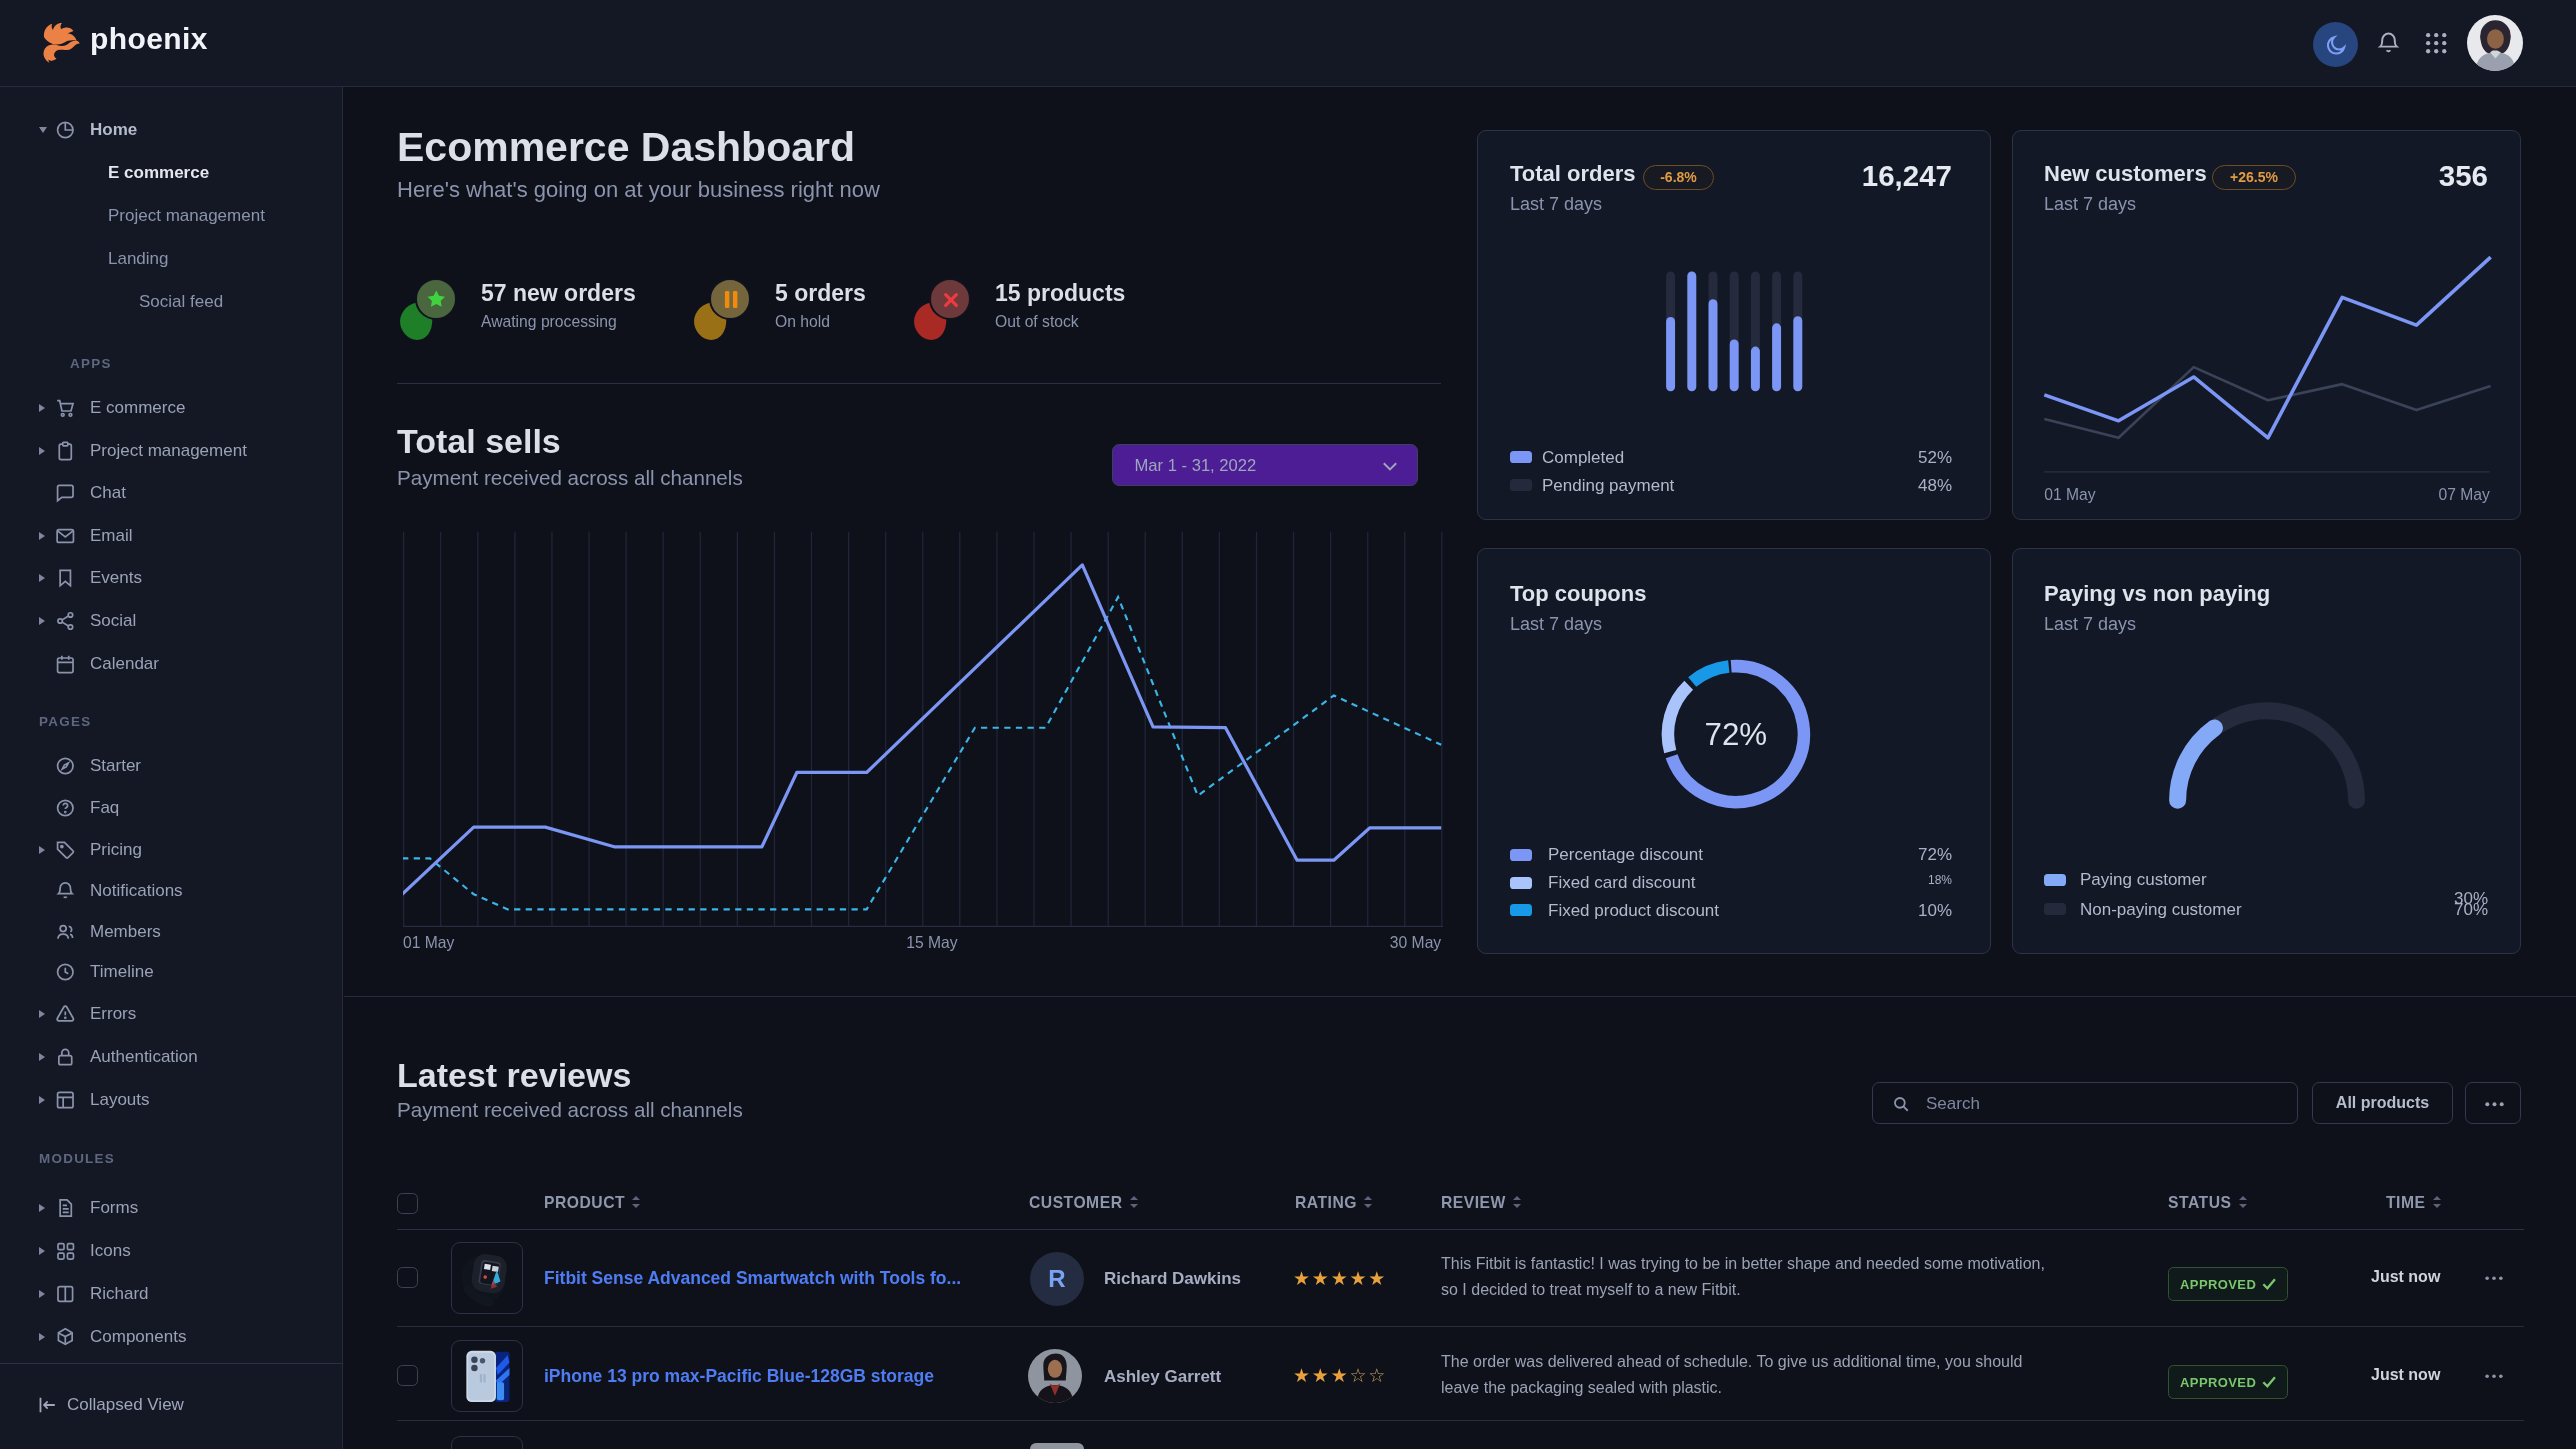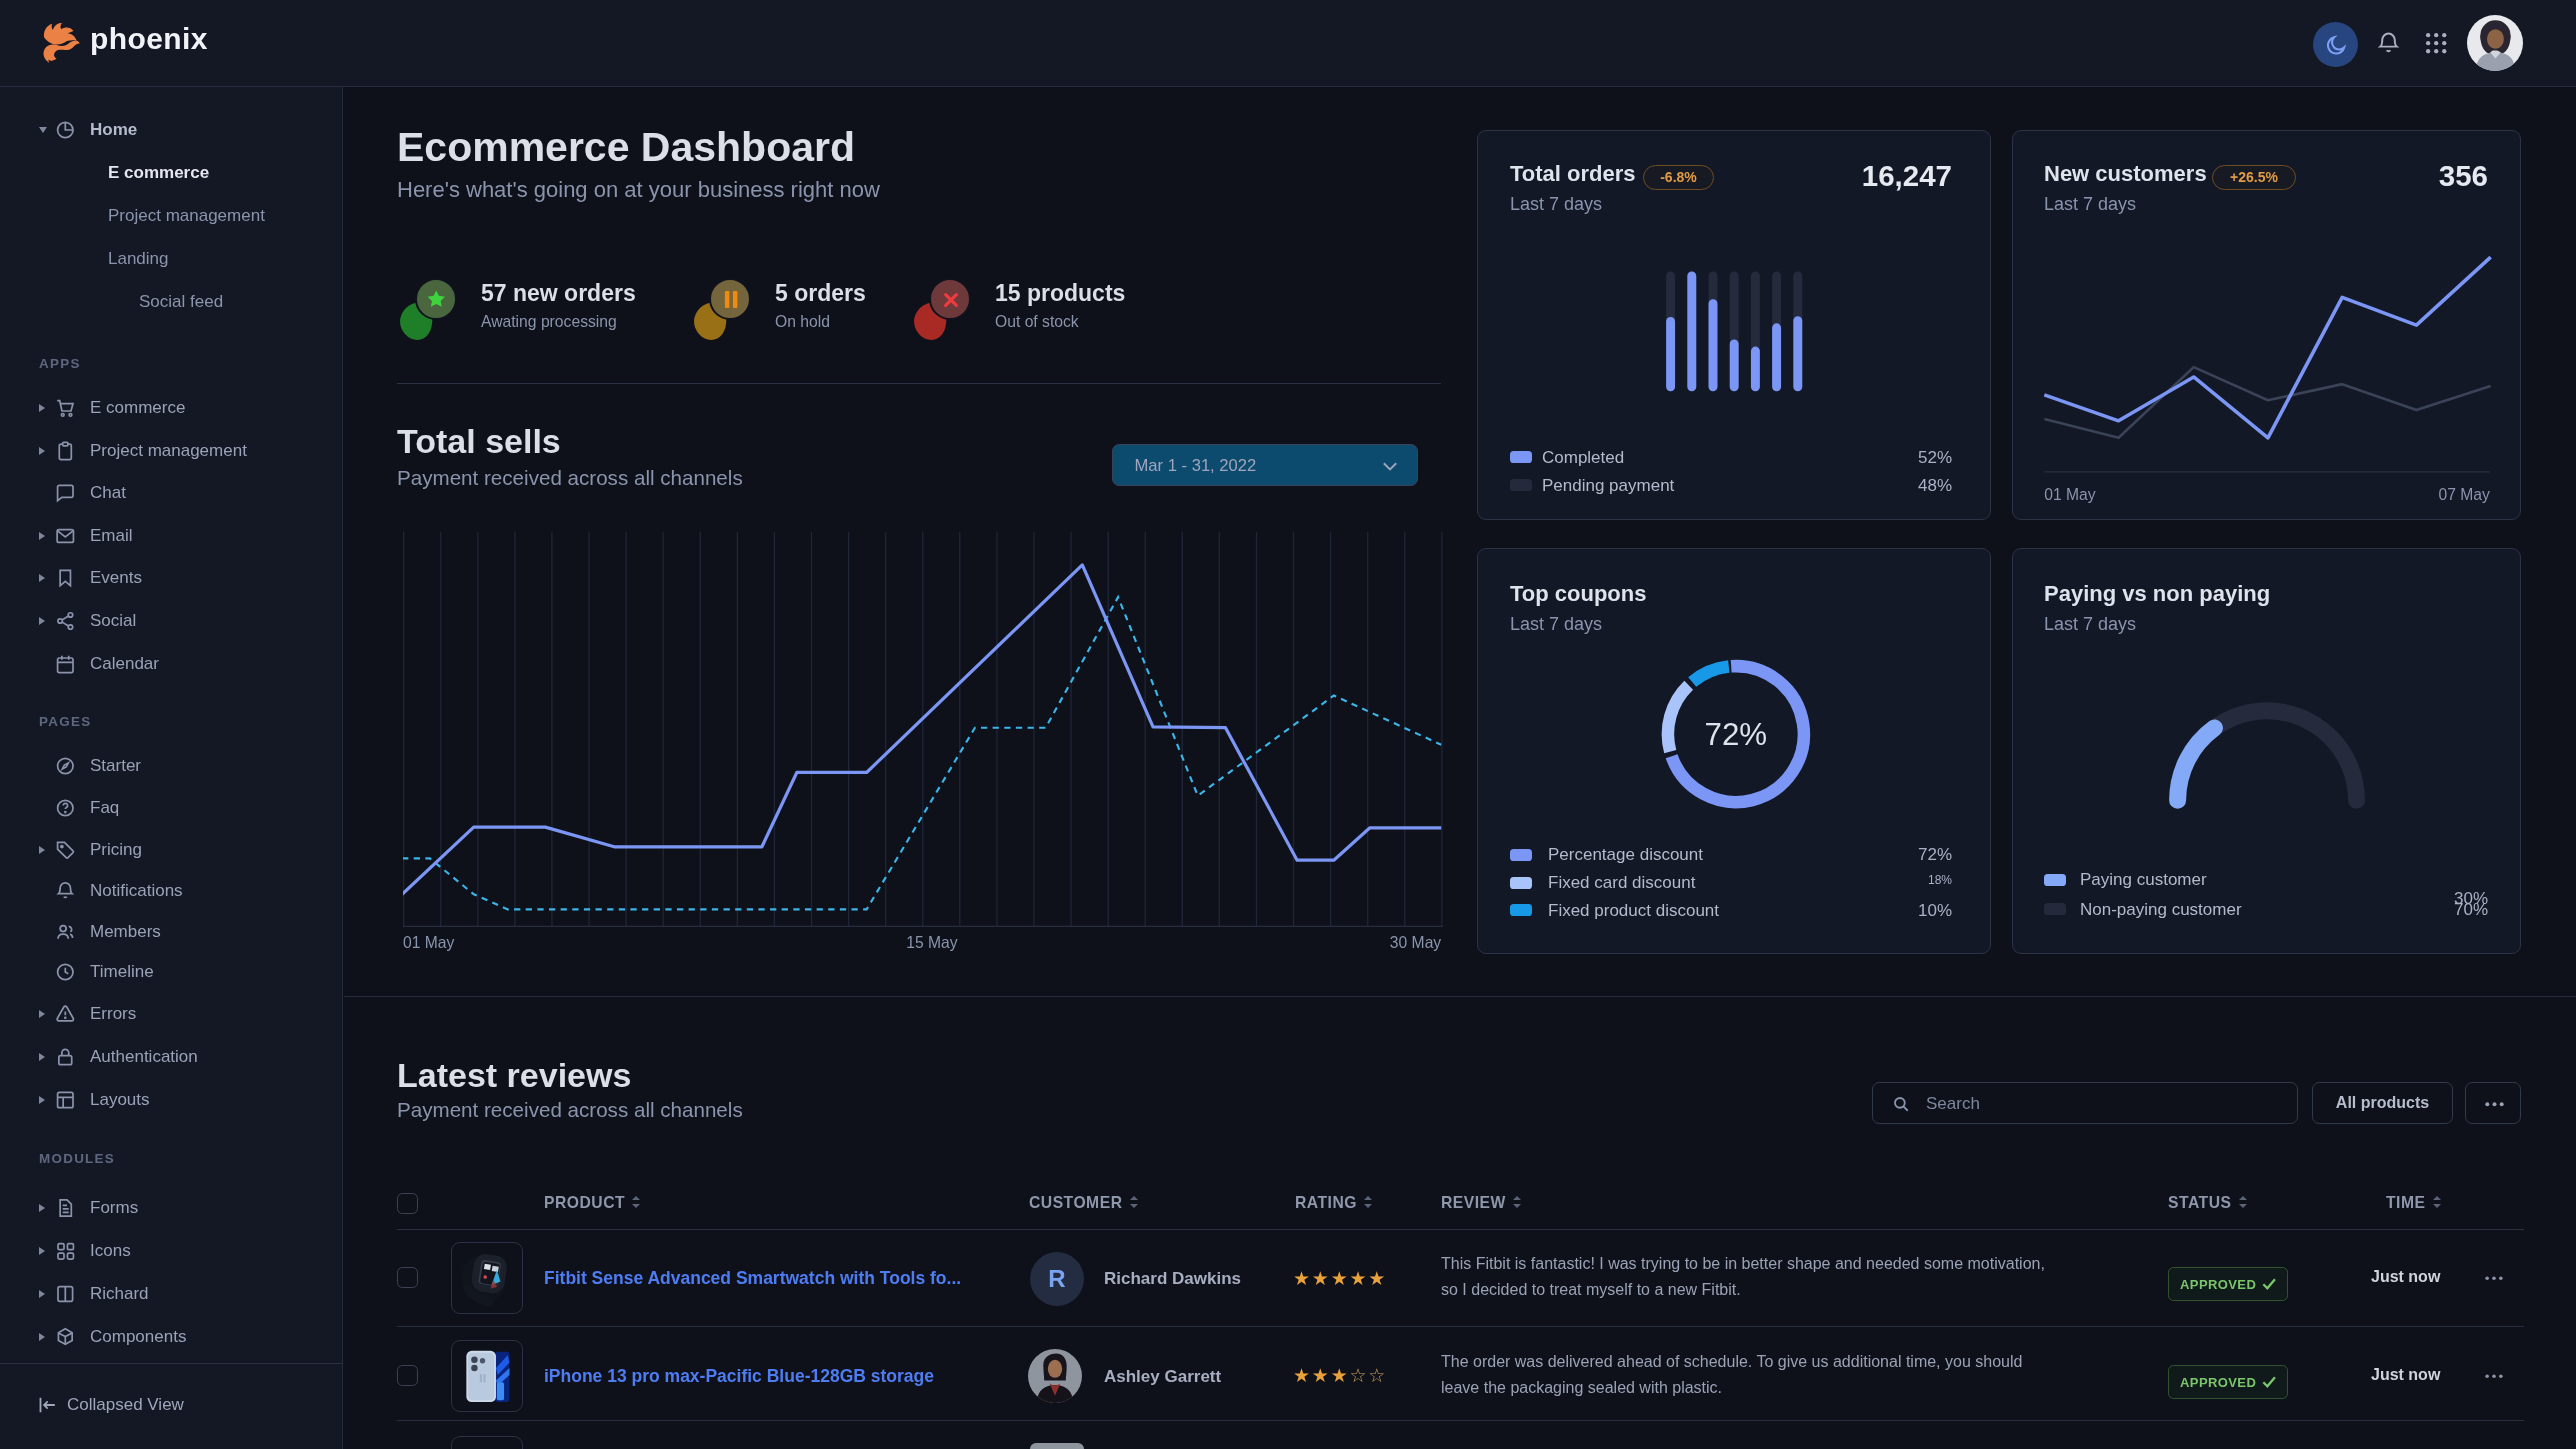--- a/index.html
+++ b/index.html
@@ -95,21 +95,21 @@
     <svg class="nicon" viewBox="0 0 24 24" fill="none" stroke="currentColor" stroke-width="2">
         <circle cx="12" cy="12" r="9"></circle>
         <path d="M12 3 v9 h9"></path>
       </svg>
     <span class="ntext" style="color:#b4bbcc;font-weight:bold;">Home</span>
   </div>
   <div class="nav-sub" style="top:76px;color:#e4e7ef;font-weight:bold;">E commerce</div>
   <div class="nav-sub" style="top:119px;">Project management</div>
   <div class="nav-sub" style="top:162px;">Landing</div>
   <div class="nav-sub" style="top:205px;margin-left:31px;">Social feed</div>
-  <div class="navlabel" style="top:269px;">APPS</div>
+  <div class="navlabel" style="top:269px;margin-left:31px;">APPS</div>
   <div class="nav-item" style="top:303px;">
     <span class="caret"></span>
     <svg class="nicon" viewBox="0 0 24 24" fill="none" stroke="currentColor" stroke-width="2">
         <circle cx="9" cy="20" r="1.6"></circle>
         <circle cx="18" cy="20" r="1.6"></circle>
         <path d="M2.5 3.5 h3 l2.6 12 h10.5 l2.4 -8.5 h-14"></path>
       </svg>
     <span class="ntext">E commerce</span>
   </div>
   <div class="nav-item" style="top:346px;">
@@ -314,21 +314,21 @@
       </svg>
   </div>
   <div class="abs" style="left:995px;top:280px;font-size:23px;font-weight:bold;color:#dbdfe8;">15 products</div>
   <div class="abs" style="left:995px;top:313px;font-size:15.7px;color:#8a94ad;">Out of stock</div>
 
   <div class="abs" style="left:397px;top:383px;width:1044px;border-top:0.9px solid #2a3143;"></div>
 
   <div class="abs" style="left:397px;top:422px;font-size:34px;font-weight:bold;color:#dbdfe8;">Total sells</div>
   <div class="abs" style="left:397px;top:466px;font-size:20.6px;color:#8a94ad;">Payment received across all channels</div>
 
-  <div class="abs" style="left:1112px;top:444px;width:306px;height:42px;border:0.9px solid #3a4459;border-radius:7.2px;background:#0c4a6e;">
+  <div class="abs" style="left:1112px;top:444px;width:306px;height:42px;border:0.9px solid #3a4459;border-radius:7.2px;background:#4c1d95;">
     <div class="abs" style="left:21.5px;top:10.7px;font-size:16.6px;color:#9fa6bc;">Mar 1 - 31, 2022</div>
     <svg class="abs" style="left:269px;top:16px;" width="16" height="10.7" viewBox="0 0 18 12" fill="none" stroke="#9fa6bc" stroke-width="2.2">
         <path d="M2 2.5 l7 7 l7 -7"></path>
       </svg>
   </div>
 
   <svg class="abs" style="left:403px;top:510px;" width="1040" height="448" viewBox="0 0 1162 500">
     <g stroke="#20263a" stroke-width="1.4">
       <line x1="0.7" y1="24" x2="0.7" y2="465"></line>
         <line x1="42.1" y1="24" x2="42.1" y2="465"></line>

